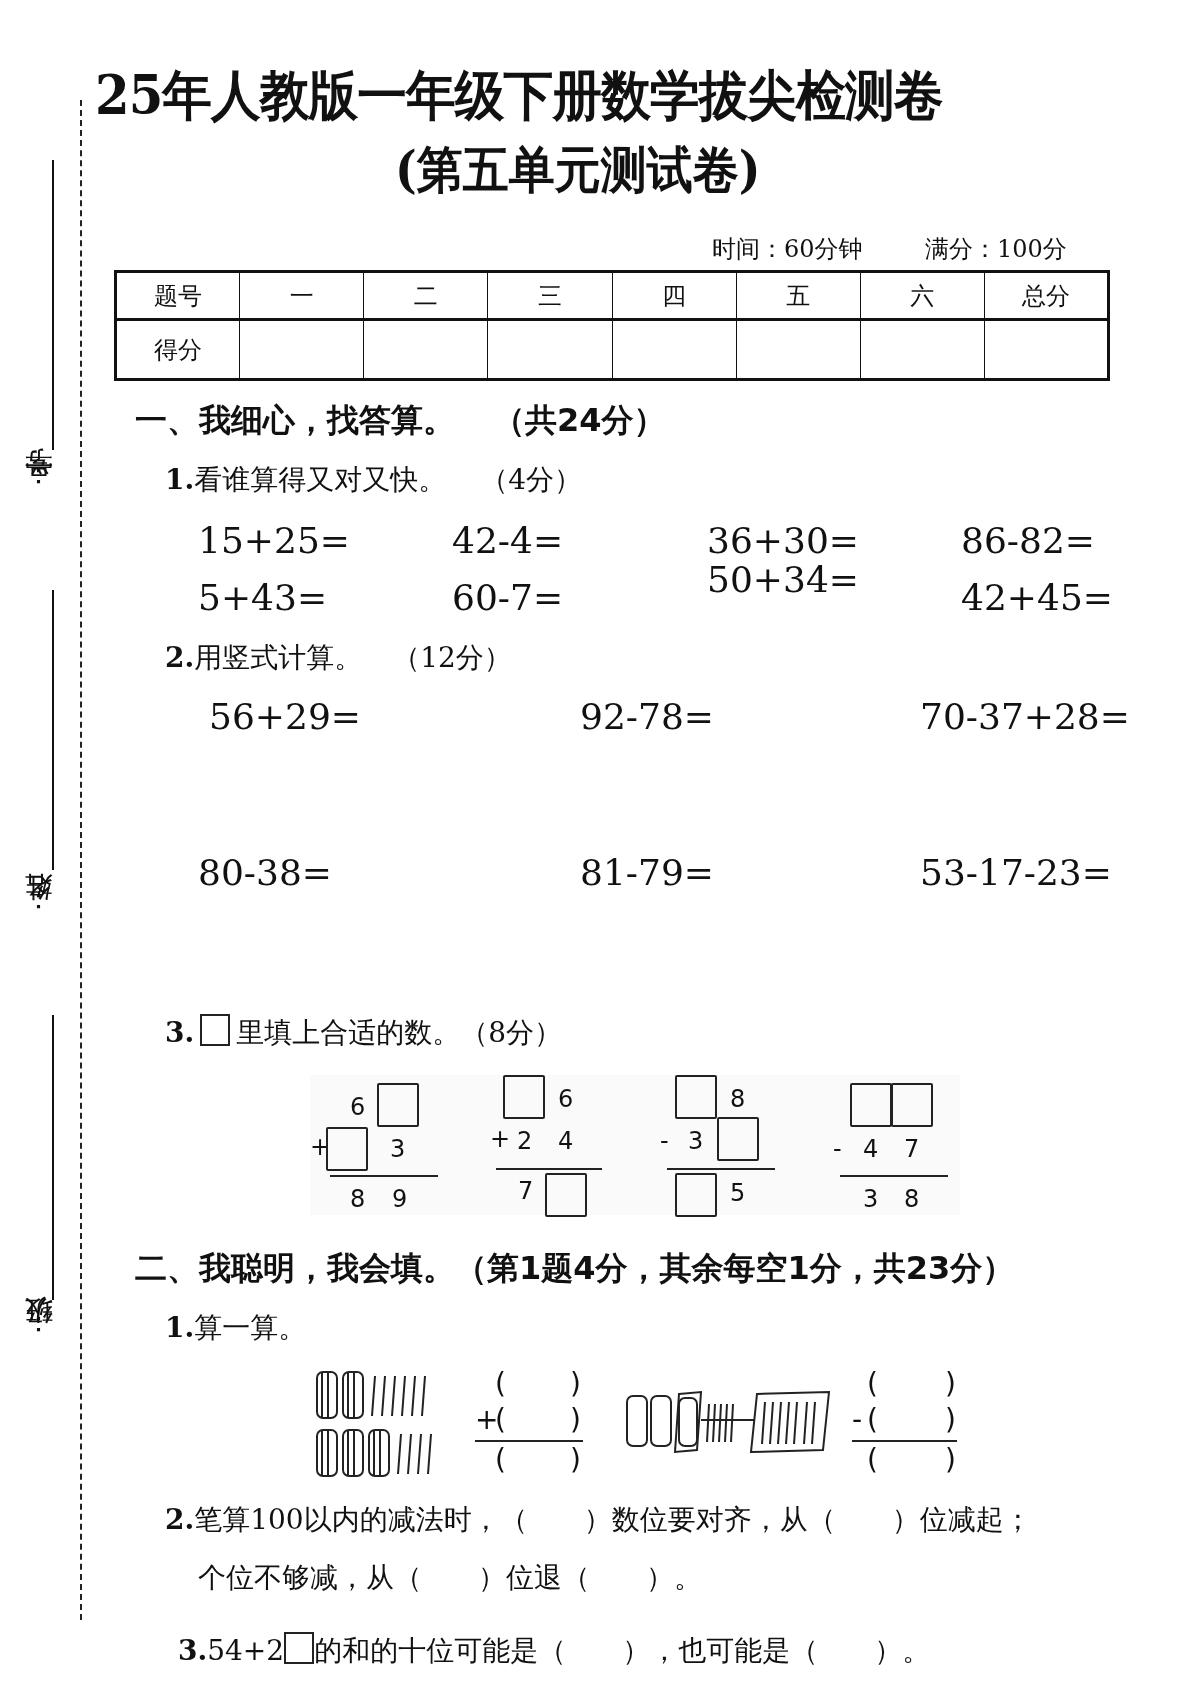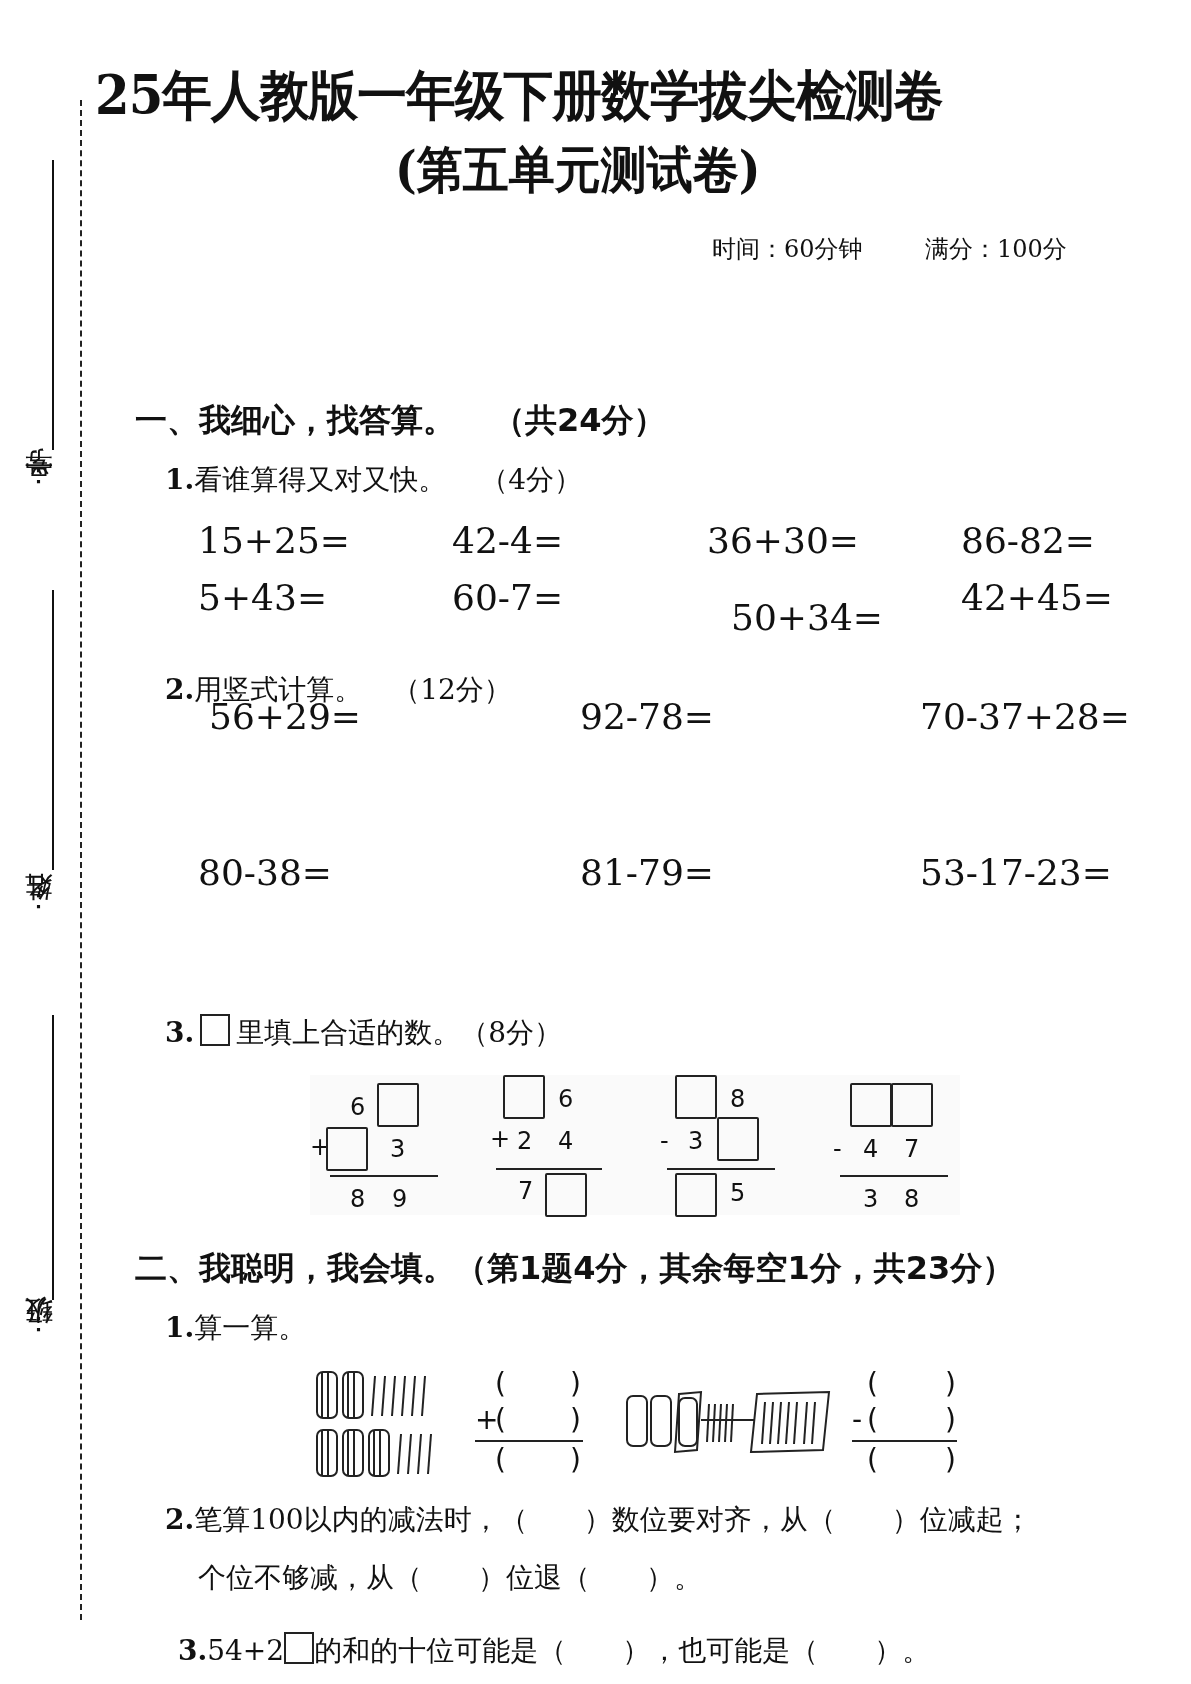--- a/index.html
+++ b/index.html
@@ -37,40 +37,60 @@
 <div class="abs sline" style="top:1015px;height:285px;"></div>
 <div class="abs vlabel" style="top:1318px;">班级：</div>
 
 <div class="abs title">25年人教版一年级下册数学拔尖检测卷</div>
 <div class="abs subtitle">(第五单元测试卷)</div>
 <div class="abs meta" style="left:712px;">时间：60分钟</div>
 <div class="abs meta" style="left:925px;">满分：100分</div>
 
 <table class="score">
   <tbody>
+      <tr class="r1">
+    <td>题号</td>
+    <td>一</td>
+    <td>二</td>
+    <td>三</td>
+    <td>四</td>
+    <td>五</td>
+    <td>六</td>
+    <td>总分</td>
+  </tr>
+  <tr class="r2">
+    <td>得分</td>
+    <td></td>
+    <td></td>
+    <td></td>
+    <td></td>
+    <td></td>
+    <td></td>
+    <td></td>
+  </tr>
 </tbody>
   </table>
 
 <div class="abs h1" style="left:135px;top:400px;">
   <span>一、我细心，找答算。</span><span style="margin-left:38px;">（共24分）</span>
 </div>
 
 <div class="abs q" style="left:165px;top:462px;">
   <b>1.</b><span>看谁算得又对又快。</span><span style="margin-left:34px;">（4分）</span>
 </div>
 <div class="abs eq" style="left:198px;top:524px;">15+25=</div>
 <div class="abs eq" style="left:452px;top:524px;">42-4=</div>
 <div class="abs eq" style="left:707px;top:524px;">36+30=</div>
 <div class="abs eq" style="left:961px;top:524px;">86-82=</div>
 <div class="abs eq" style="left:198px;top:581px;">5+43=</div>
 <div class="abs eq" style="left:452px;top:581px;">60-7=</div>
-<div class="abs eq" style="left:707px;top:601px;margin-left:24px;">50+34=</div>
+<div class="abs eq" style="left:707px;top:563px;">50+34=</div>
 <div class="abs eq" style="left:961px;top:581px;">42+45=</div>
 
-<div class="abs q" style="left:165px;top:672px;">
+<div class="abs q" style="left:165px;top:640px;">
   <b>2.</b><span>用竖式计算。</span><span style="margin-left:30px;">（12分）</span>
 </div>
 <div class="abs eq" style="left:198px;top:700px;margin-left:11px;">56+29=</div>
 <div class="abs eq" style="left:580px;top:700px;">92-78=</div>
 <div class="abs eq" style="left:920px;top:700px;">70-37+28=</div>
 <div class="abs eq" style="left:198px;top:856px;">80-38=</div>
 <div class="abs eq" style="left:580px;top:856px;">81-79=</div>
 <div class="abs eq" style="left:920px;top:856px;">53-17-23=</div>
 
 <div class="abs q" style="left:165px;top:1014px;">

